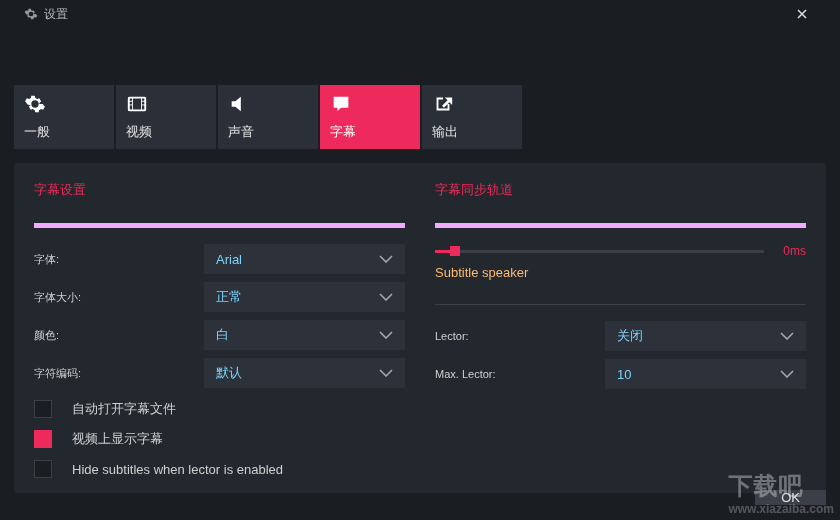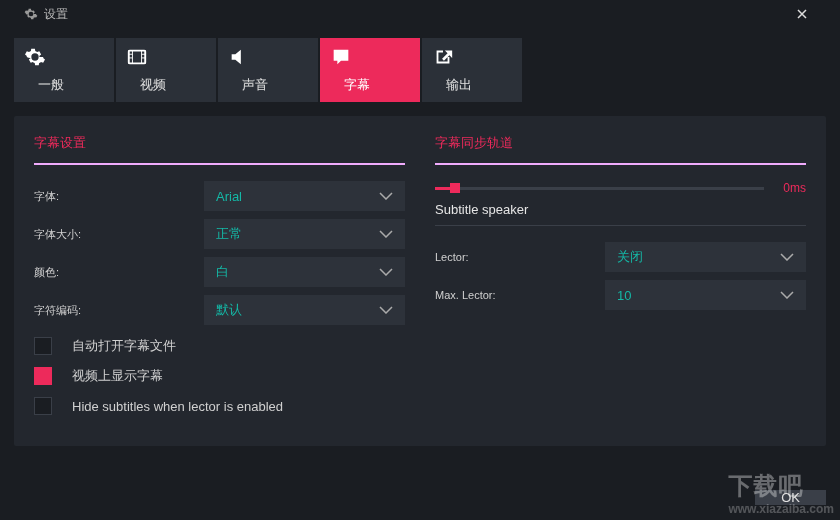--- a/index.html
+++ b/index.html
@@ -3,42 +3,42 @@
 <meta charset="utf-8">
 <style>
 * { box-sizing: border-box; margin: 0; padding: 0; }
 body { width: 840px; height: 520px; background: #1a1d22; font-family: "Microsoft YaHei", Arial, sans-serif; color: #d0d0d0; overflow: hidden; position: relative; }
 .titlebar { height: 28px; display: flex; align-items: center; padding: 0 24px; background: #1a1d22; }
 .titlebar .gear { width: 14px; height: 14px; margin-right: 6px; display: flex; align-items: center; justify-content: center; }
 .titlebar .title { font-size: 12px; color: #bbb; }
 .titlebar .spacer { flex: 1; }
 .titlebar .close { width: 28px; height: 20px; display: flex; align-items: center; justify-content: center; cursor: pointer; color: #ddd; font-size: 14px; }
 .tabs { display: flex; margin: 10px 14px 0 14px; gap: 2px; }
-.tab { width: 100px; height: 64px; background: #2b3038; display: flex; flex-direction: column; justify-content: flex-end; padding: 8px 24px; cursor: pointer; position: relative; }
+.tab { width: 100px; height: 64px; background: #2b3038; display: flex; flex-direction: column; justify-content: flex-end; padding: 8px 10px; cursor: pointer; position: relative; margin-top: 47px; }
 .tab .icon { position: absolute; top: 8px; left: 10px; color: #fff; }
 .tab .label { font-size: 13px; color: #e0e0e0; }
 .tab.active { background: #ed2a5b; }
 .tab.active .label { color: #fff; }
 .content { margin: 14px; background: #23272e; border-radius: 2px; padding: 18px 20px; height: 330px; display: flex; gap: 30px; }
 .col { flex: 1; }
-.section-title { color: #ed2a5b; font-size: 13px; border-bottom: 2px solid #f0abfc; padding-bottom: 11px; margin-bottom: 16px; }
+.section-title { color: #ed2a5b; font-size: 13px; border-bottom: 5px solid #f0abfc; padding-bottom: 24px; margin-bottom: 16px; }
 .row { display: flex; align-items: center; margin-bottom: 8px; height: 30px; }
 .row-label { width: 170px; font-size: 11px; color: #d0d0d0; }
-.select { flex: 1; background: #2d323a; height: 30px; display: flex; align-items: center; justify-content: space-between; padding: 0 12px; cursor: pointer; font-size: 13px; color: #14b8a6; }
+.select { flex: 1; background: #2d323a; height: 30px; display: flex; align-items: center; justify-content: space-between; padding: 0 12px; cursor: pointer; font-size: 13px; color: #7dd3fc; }
 .chev { color: #aaa; }
 .checkrow { display: flex; align-items: center; margin-top: 12px; gap: 20px; }
 .checkbox { width: 18px; height: 18px; background: #1a1d22; border: 1px solid #3a3f48; cursor: pointer; }
 .checkbox.checked { background: #ed2a5b; border-color: #ed2a5b; }
 .checkrow .lbl { font-size: 13px; color: #d0d0d0; }
 .slider-wrap { display: flex; align-items: center; gap: 12px; margin-bottom: 7px; margin-top: 6px; }
 .slider { flex: 1; height: 3px; background: #3a3f48; position: relative; cursor: pointer; }
 .slider .fill { position: absolute; left: 0; top: 0; height: 100%; width: 6%; background: #ed2a5b; }
 .slider .thumb { position: absolute; left: 6%; top: 50%; transform: translate(-50%, -50%); width: 10px; height: 10px; background: #ed2a5b; }
 .slider-val { color: #ed2a5b; font-size: 12px; min-width: 30px; text-align: right; }
-.sub-header { color: #e5e5e5; font-size: 13px; border-bottom: 1px solid #3a3f48; padding-bottom: 8px; margin-bottom: 16px; }
+.sub-header { color: #fdba74; font-size: 13px; border-bottom: 1px solid #3a3f48; padding-bottom: 24px; margin-bottom: 16px; }
 .footer { position: absolute; right: 14px; bottom: 14px; }
 .ok-btn { background: #3a3f48; color: #e0e0e0; border: none; padding: 0 26px; font-size: 13px; cursor: pointer; margin-left: 12px; }
 .watermark { position: absolute; right: 6px; bottom: 4px; color: rgba(255,255,255,0.35); font-size: 24px; font-weight: bold; pointer-events: none; user-select: none; letter-spacing: 1px; font-family: "SimHei", sans-serif; }
 .watermark .sub { font-size: 12px; display: block; letter-spacing: 0; color: rgba(255,255,255,0.25); }
 svg { display: block; }
 </style>
 </head>
 <body>
 
 <div class="titlebar">

